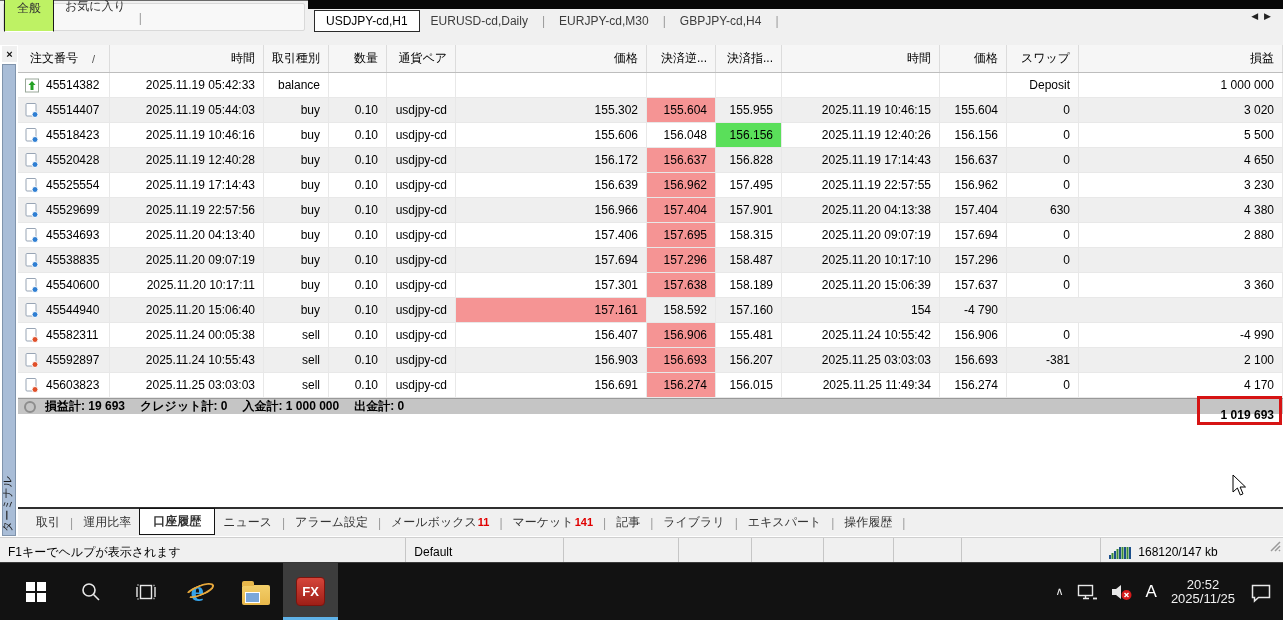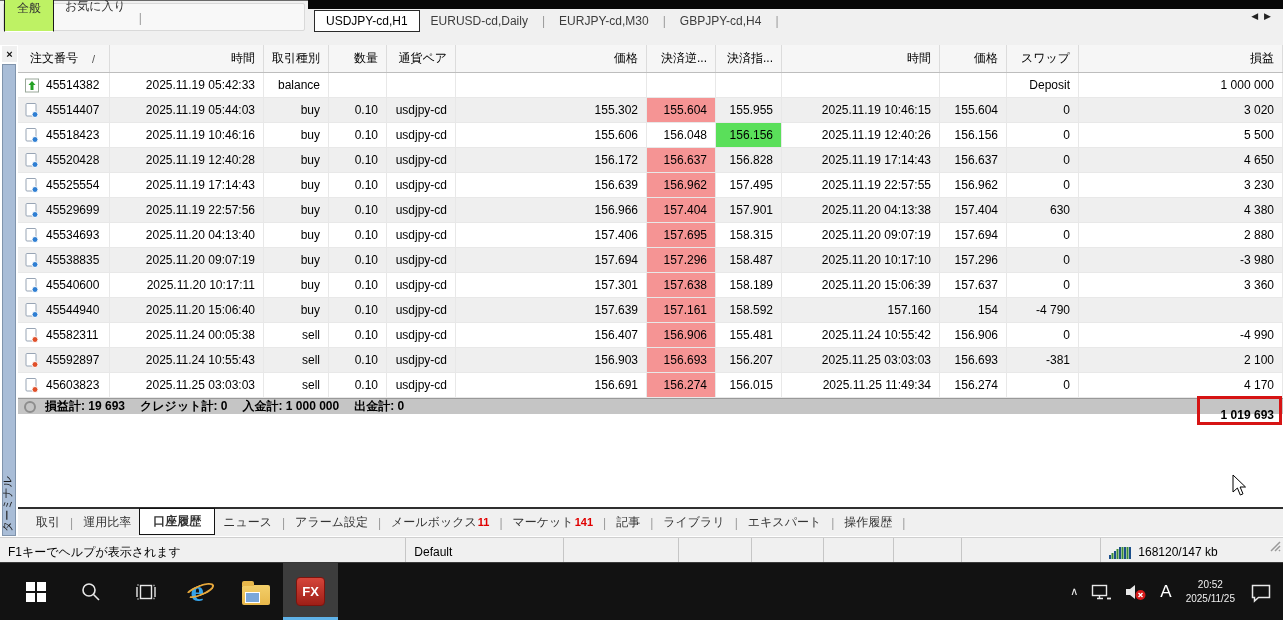--- a/index.html
+++ b/index.html
@@ -81,21 +81,21 @@
   .ie-e{position:absolute;left:5px;top:-3px;color:#35A3E8;font:bold 30px "Liberation Serif",serif;}
   .ie-ring{position:absolute;left:-1px;top:8px;width:30px;height:11px;border:2px solid #E8A93C;
            border-left-color:transparent;border-radius:50%;transform:rotate(-22deg);box-sizing:border-box;}
   .folder{position:relative;width:28px;height:20px;background:linear-gradient(#f3cf6a,#e8b84b);border-radius:2px;margin-top:6px;}
   .folder::before{content:"";position:absolute;left:0;top:-4px;width:12px;height:5px;background:#e8b84b;border-radius:2px 2px 0 0;}
   .folder::after{content:"";position:absolute;left:3px;bottom:2px;width:13px;height:9px;background:#7ba7d9;border:1px solid #fff;}
   .tray{position:absolute;right:4px;top:0;height:57px;display:flex;align-items:center;color:#f0f0f0;}
   .tray-item{display:flex;align-items:center;justify-content:center;padding:0 6px;height:100%;}
   .chevron{font-size:11px;color:#eee;}
   .ime{font-size:17px;color:#fff;}
-  .clock{text-align:center;font-size:10px;line-height:14px;padding:0 8px;}
+  .clock{text-align:center;font-size:13px;line-height:14px;padding:0 8px;}
   .cursor{position:absolute;left:1232px;top:474px;}
 </style>
 </head>
 <body>
 
 <div class="screen">
 
   <div class="topbar">
     <div class="left-tabs">
       <div class="tab-well"></div>
@@ -297,21 +297,20 @@
     <div class="cell c-otime">2025.11.20 09:07:19</div>
     <div class="cell c-type">buy</div>
     <div class="cell c-vol">0.10</div>
     <div class="cell c-sym">usdjpy-cd</div>
     <div class="cell c-oprice">157.694</div>
     <div class="cell c-sl hl-red">157.296</div>
     <div class="cell c-tp">158.487</div>
     <div class="cell c-ctime">2025.11.20 10:17:10</div>
     <div class="cell c-cprice">157.296</div>
     <div class="cell c-swap">0</div>
-    <div class="cell c-profit">-3 980</div>
   </div>
 
   <div class="row">
     <div class="cell c-order">
           <span class="ic"><svg width="14" height="15">
               <rect x="1" y="0.5" width="10" height="12.5" rx="1" fill="#fff" stroke="#98a5b5"></rect>
               <circle cx="10" cy="11.5" r="3" fill="#2F7FD3" stroke="#fff"></circle>
             </svg></span>
           <span>45540600</span>
         </div>
@@ -333,21 +332,20 @@
           <span class="ic"><svg width="14" height="15">
               <rect x="1" y="0.5" width="10" height="12.5" rx="1" fill="#fff" stroke="#98a5b5"></rect>
               <circle cx="10" cy="11.5" r="3" fill="#2F7FD3" stroke="#fff"></circle>
             </svg></span>
           <span>45544940</span>
         </div>
     <div class="cell c-otime">2025.11.20 15:06:40</div>
     <div class="cell c-type">buy</div>
     <div class="cell c-vol">0.10</div>
     <div class="cell c-sym">usdjpy-cd</div>
-    <div class="cell c-oprice">157.639</div>
     <div class="cell c-sl hl-red">157.161</div>
     <div class="cell c-tp">158.592</div>
     <div class="cell c-cprice">157.160</div>
     <div class="cell c-swap">154</div>
     <div class="cell c-profit">-4 790</div>
   </div>
 
   <div class="row">
     <div class="cell c-order">
           <span class="ic"><svg width="14" height="15">

